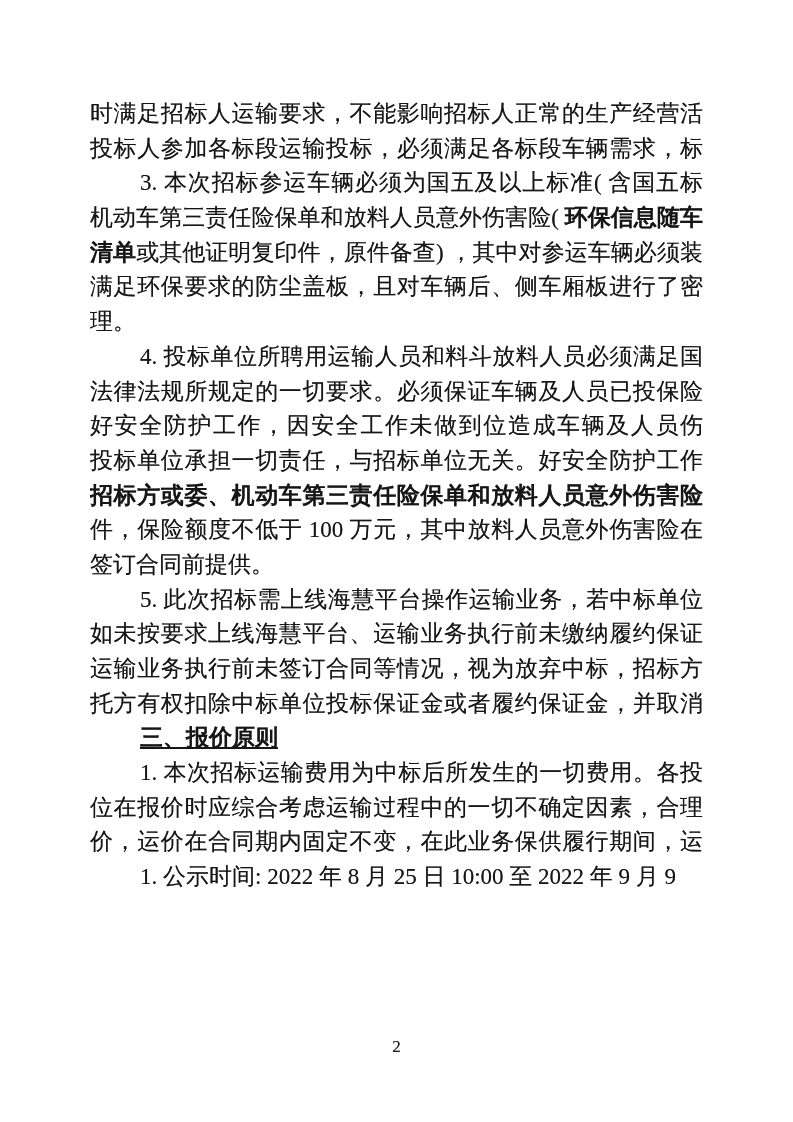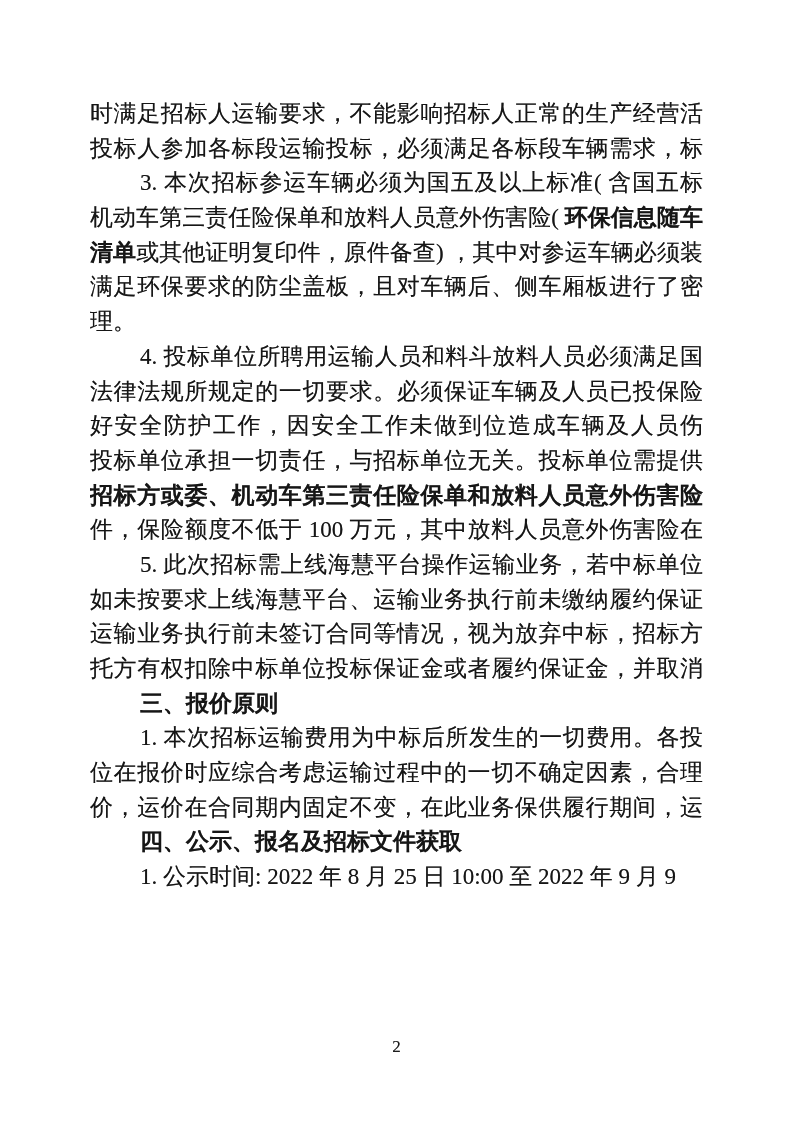--- a/index.html
+++ b/index.html
@@ -23,21 +23,21 @@
     height: 34.7px;
     line-height: 34.7px;
     overflow: hidden;
   }
   .line.fill {
     text-align: justify;
     text-align-last: justify;
     text-justify: inter-character;
   }
   .line.indent { text-indent: 50px; }
-  .line.heading { font-weight: bold; }
+  .line.heading { font-weight: bold; text-decoration: underline; }
   .b { font-weight: bold; }
   .page-num {
     position: absolute;
     top: 1037px; left: 0;
     width: 793px;
     text-align: center;
     font-size: 17px;
     color: #1c1c1c;
     text-shadow: 0 0 0.5px rgba(20,20,20,0.5);
   }
@@ -54,39 +54,37 @@
       <div class="line fill indent"><span>3. 本次招标参运车辆必须为国五及以上标准( 含国五标准 )。</span></div>
       <div class="line fill"><span>机动车第三责任险保单和放料人员意外伤害险( </span><span class="b">环保信息随车</span></div>
       <div class="line fill"><span class="b">清单</span><span>或其他证明复印件，原件备查) ，其中对参运车辆必须装配</span></div>
       <div class="line fill"><span>满足环保要求的防尘盖板，且对车辆后、侧车厢板进行了密封处</span></div>
       <div class="line"><span>理。</span></div>
     </div>
     <div class="block">
       <div class="line fill indent"><span>4. 投标单位所聘用运输人员和料斗放料人员必须满足国家</span></div>
       <div class="line fill"><span>法律法规所规定的一切要求。必须保证车辆及人员已投保险并做</span></div>
       <div class="line fill"><span>好安全防护工作，因安全工作未做到位造成车辆及人员伤害，由</span></div>
-      <div class="line fill"><span>投标单位承担一切责任，与招标单位无关。投标单位需提供</span></div>
+      <div class="line fill"><span>投标单位承担一切责任，与招标单位无关。好安全防护工作</span></div>
       <div class="line fill"><span class="b">招标方或委、机动车第三责任险保单和放料人员意外伤害险</span></div>
       <div class="line fill"><span>件，保险额度不低于 100 万元，其中放料人员意外伤害险在中标</span></div>
+      <div class="line"><span>签订合同前提供。</span></div>
     </div>
     <div class="block">
       <div class="line fill indent"><span>5. 此次招标需上线海慧平台操作运输业务，若中标单位出现</span></div>
       <div class="line fill"><span>如未按要求上线海慧平台、运输业务执行前未缴纳履约保证金、</span></div>
       <div class="line fill"><span>运输业务执行前未签订合同等情况，视为放弃中标，招标方或委</span></div>
       <div class="line fill"><span>托方有权扣除中标单位投标保证金或者履约保证金，并取消其中</span></div>
     </div>
     <div class="block">
       <div class="line indent heading"><span class="b">三、报价原则</span></div>
     </div>
     <div class="block">
       <div class="line fill indent"><span>1. 本次招标运输费用为中标后所发生的一切费用。各投标单</span></div>
       <div class="line fill"><span>位在报价时应综合考虑运输过程中的一切不确定因素，合理报</span></div>
       <div class="line fill"><span>价，运价在合同期内固定不变，在此业务保供履行期间，运输单</span></div>
     </div>
     <div class="block">
-      <div class="line indent heading"><span class="b">四、公示、报名及招标文件获取</span></div>
-    </div>
-    <div class="block">
       <div class="line indent"><span>1. 公示时间: 2022 年 8 月 25 日 10:00 至 2022 年 9 月 9 日</span></div>
     </div>
   </div>
 
 <div class="page-num">2</div>
 
 </body></html>

